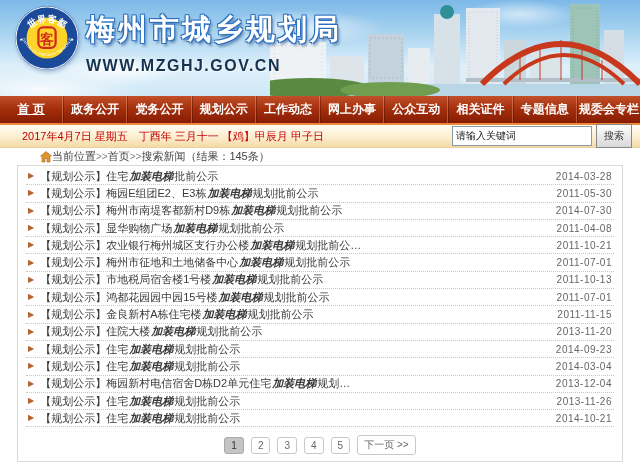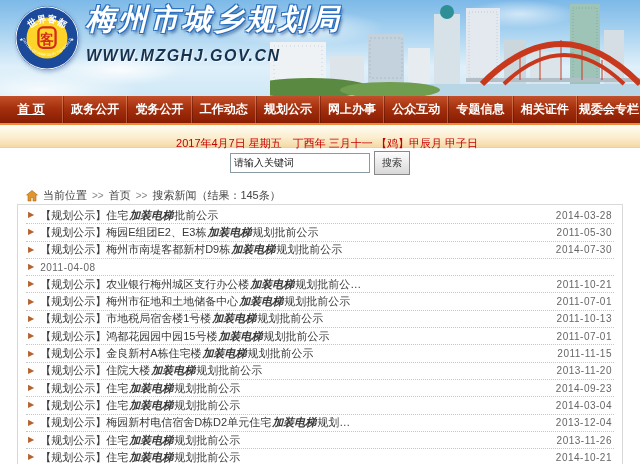--- a/index.html
+++ b/index.html
@@ -11,51 +11,51 @@
     background:linear-gradient(180deg,#7db9e8 0%,#a3d0ef 30%,#dff0fa 70%,#cfe8f6 100%); }
   .clouds { position:absolute; inset:0;
     background:
       radial-gradient(ellipse 90px 22px at 120px 70px, rgba(255,255,255,.85), rgba(255,255,255,0) 70%),
       radial-gradient(ellipse 120px 26px at 300px 28px, rgba(255,255,255,.7), rgba(255,255,255,0) 70%),
       radial-gradient(ellipse 80px 20px at 520px 14px, rgba(255,255,255,.6), rgba(255,255,255,0) 70%),
       radial-gradient(ellipse 140px 30px at 40px 90px, rgba(255,255,255,.8), rgba(255,255,255,0) 70%); }
   .city { position:absolute; right:0; top:0; width:370px; height:96px; }
   .logo { position:absolute; left:14px; top:5px; width:66px; height:66px;
           filter:drop-shadow(1px 2px 2px rgba(40,80,140,.4)); }
-  .brand { position:absolute; left:86px; top:0;font-style:italic; }
+  .brand { position:absolute; left:86px; top:10px; }
   .site-title { font-size:29px; font-weight:bold; color:#fff; letter-spacing:3px; white-space:nowrap;
     text-shadow:-1px -1px 0 #2a6fc0, 1px -1px 0 #2a6fc0, -1px 1px 0 #2a6fc0, 1px 1px 0 #2a6fc0,
                  2px 3px 3px rgba(20,60,120,.55); }
   .site-url { margin:7px 0 0 0; font-size:16px; font-weight:bold; color:#16324f;
               letter-spacing:1.5px; white-space:nowrap;
               text-shadow:1px 1px 1px rgba(255,255,255,.7); }
 
   
   .nav { display:flex; height:29px; border-bottom:2px solid #ef8a3c;
     background:linear-gradient(180deg,#c2502a 0%,#a5300d 45%,#871c03 100%); }
   .nav-item { flex:1; display:flex; align-items:center; justify-content:center;
     color:#fff; font-size:12px; font-weight:bold; white-space:nowrap; cursor:pointer;
     border-right:1px solid rgba(255,190,150,.35); border-left:1px solid rgba(60,10,0,.35); }
   .nav-item:first-child { border-left:none;text-decoration:underline; }
   .nav-item:last-child { border-right:none;text-align:center; }
 
   
-  .datebar { height:23px; display:flex; align-items:center; padding:11px 8px;
+  .datebar { height:23px; display:flex; align-items:center; padding:0 8px;
     background:linear-gradient(180deg,#fffdf4 0%,#fbeed0 55%,#f4d9a6 100%);
-    border-bottom:1px solid #ead2a0;flex-direction:column; }
+    border-bottom:1px solid #ead2a0; }
   .date-text { flex:1; color:#c50000; font-size:11px; padding-left:14px; white-space:nowrap; }
   .search-box { display:flex; align-items:center; gap:4px; }
   .search-input { width:140px; height:20px; border:1px solid #8a9aa5; font-size:10px;
     padding:0 3px; color:#222; background:#fff; }
   .search-btn { height:24px; font-size:10px; color:#333; border:1px solid #888;
     background:linear-gradient(#fdfdfd,#d8d8d8); padding:0 7px; cursor:pointer; }
 
   
-  .breadcrumb { height:17px; display:flex; align-items:center; gap:5px;
-    padding-left:26px; font-size:11px; color:#444; background:#fff; white-space:nowrap;margin-top:39px; }
+  .breadcrumb { height:17px; display:flex; align-items:center; 
+    padding-left:40px; font-size:11px; color:#444; background:#fff; white-space:nowrap; }
   .crumb-sep { color:#888; font-size:10px; }
   .crumb-home { cursor:pointer; }
 
   
   .list-box { margin:0 17px; height:297px; border:1px solid #d9d9d9;
     padding:2px 8px 0; background:#fff; }
   .row { display:flex; align-items:center; height:17.3px;
     border-bottom:1px dotted #c6c6c6; font-size:11px; cursor:pointer; }
   .bullet { color:#b5622e; font-size:8px; line-height:1; margin:0 6px 0 2px; }
   .row-title { flex:1; color:#3a3a3a; white-space:nowrap; overflow:hidden; }
@@ -129,26 +129,26 @@
   <div class="brand">
     <div class="site-title">梅州市城乡规划局</div>
     <div class="site-url">WWW.MZGHJ.GOV.CN</div>
   </div>
 </div>
 
 <div class="nav">
     <a class="nav-item">首 页</a>
     <a class="nav-item">政务公开</a>
     <a class="nav-item">党务公开</a>
+    <a class="nav-item">规划公示</a>
     <a class="nav-item">工作动态</a>
-    <a class="nav-item">规划公示</a>
     <a class="nav-item">网上办事</a>
     <a class="nav-item">公众互动</a>
+    <a class="nav-item">相关证件</a>
     <a class="nav-item">专题信息</a>
-    <a class="nav-item">相关证件</a>
     <a class="nav-item">规委会专栏</a>
   </div>
 
 <div class="datebar">
   <span class="date-text">2017年4月7日 星期五　丁酉年 三月十一 【鸡】甲辰月 甲子日</span>
   <span class="search-box">
     <input class="search-input" type="text" value="请输入关键词" style="">
     <button class="search-btn">搜索</button>
   </span>
 </div>
@@ -179,20 +179,21 @@
   </div>
 
   <div class="row">
     <span class="bullet">▶</span>
     <span class="row-title"><span class="t-before">【规划公示】梅州市南堤客都新村D9栋</span><span class="t-kw">加装电梯</span><span class="t-after">规划批前公示</span></span>
     <span class="row-date">2014-07-30</span>
   </div>
 
   <div class="row">
     <span class="bullet">▶</span>
+    <span class="row-title"><span class="t-before">【规划公示】显华购物广场</span><span class="t-kw">加装电梯</span><span class="t-after">规划批前公示</span></span>
     <span class="row-date">2011-04-08</span>
   </div>
 
   <div class="row">
     <span class="bullet">▶</span>
     <span class="row-title"><span class="t-before">【规划公示】农业银行梅州城区支行办公楼</span><span class="t-kw">加装电梯</span><span class="t-after">规划批前公…</span></span>
     <span class="row-date">2011-10-21</span>
   </div>
 
   <div class="row">

